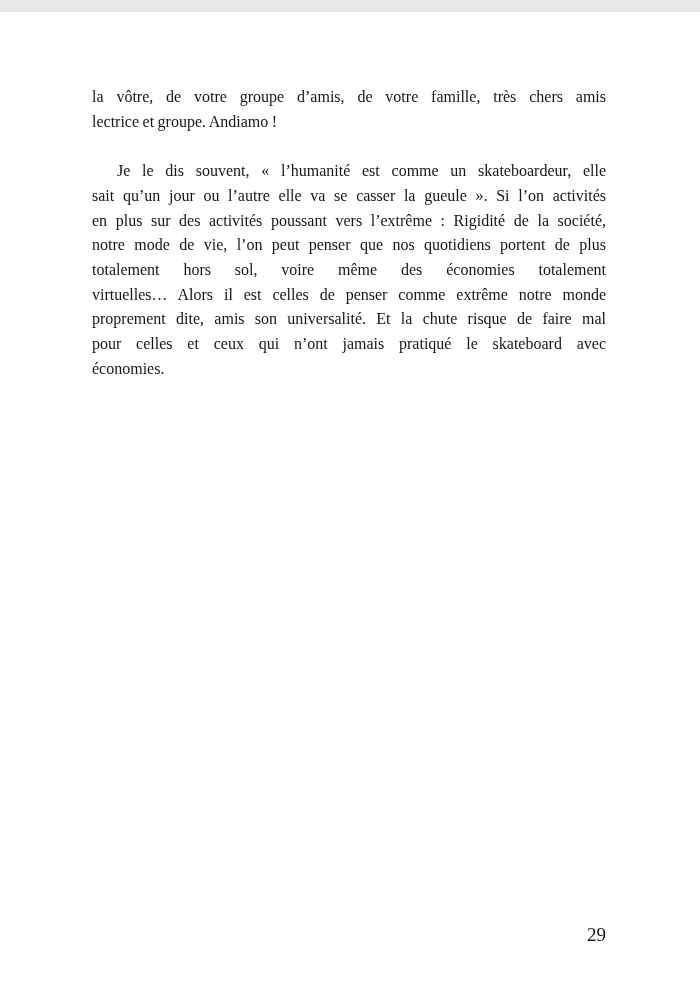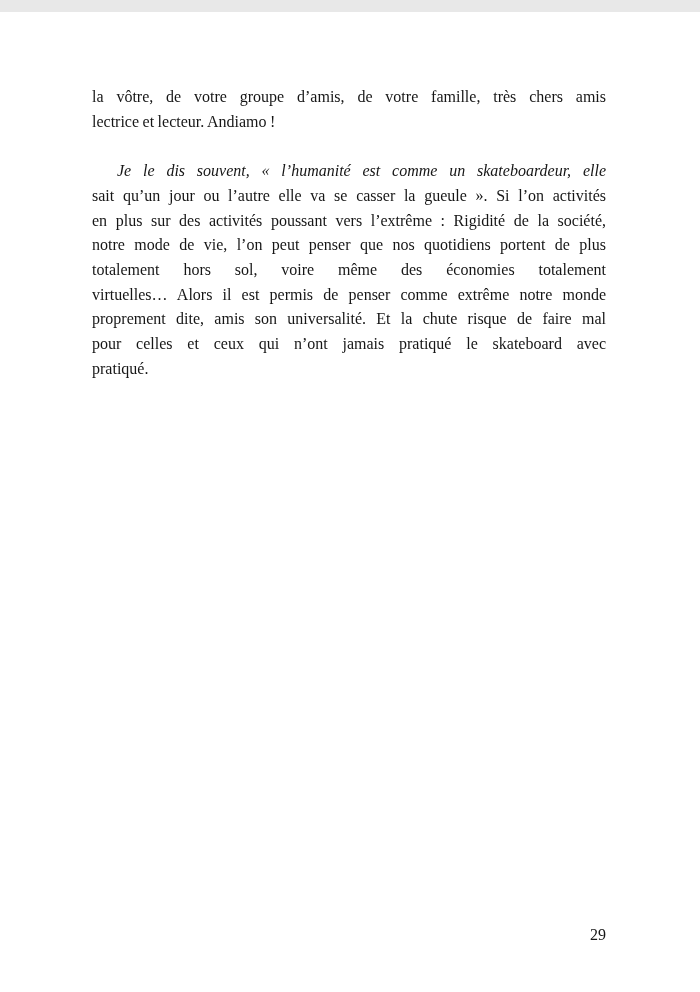--- a/index.html
+++ b/index.html
@@ -37,51 +37,50 @@
     text-align: justify;
     text-align-last: justify;
     -moz-text-align-last: justify;
   }
   .line.last {
     text-align-last: left;
     -moz-text-align-last: left;
   }
   .line.indent {
     text-indent: 25px;
-    font-style: italic;
   }
   .page-number {
     position: absolute;
     left: 92px;
     top: 911px;
     width: 514px;
     text-align: right;
-    font-size: 16px;
+    font-size: 19px;
     line-height: 24.7px;
   }
 </style>
 </head>
 <body>
 
 <div class="page">
   <div class="text-block">
 
     <div class="para">
       <div class="line">la vôtre, de votre groupe d’amis, de votre famille, très chers amis</div>
-      <div class="line last">lectrice et lecteur. Andiamo !</div>
+      <div class="line last">lectrice et groupe. Andiamo !</div>
     </div>
 
     <div class="para">
       <div class="line indent">Je le dis souvent, « l’humanité est comme un skateboardeur, elle</div>
       <div class="line">sait qu’un jour ou l’autre elle va se casser la gueule ». Si l’on activités</div>
       <div class="line">en plus sur des activités poussant vers l’extrême : Rigidité de la société,</div>
       <div class="line">notre mode de vie, l’on peut penser que nos quotidiens portent de plus</div>
       <div class="line">totalement hors sol, voire même des économies totalement</div>
-      <div class="line">virtuelles… Alors il est permis de penser comme extrême notre monde</div>
+      <div class="line">virtuelles… Alors il est celles de penser comme extrême notre monde</div>
       <div class="line">proprement dite, amis son universalité. Et la chute risque de faire mal</div>
       <div class="line">pour celles et ceux qui n’ont jamais pratiqué le skateboard avec</div>
-      <div class="line last">pratiqué.</div>
+      <div class="line last">économies.</div>
     </div>
 
   </div>
 
   <div class="page-number">29</div>
 </div>
 
 </body></html>

